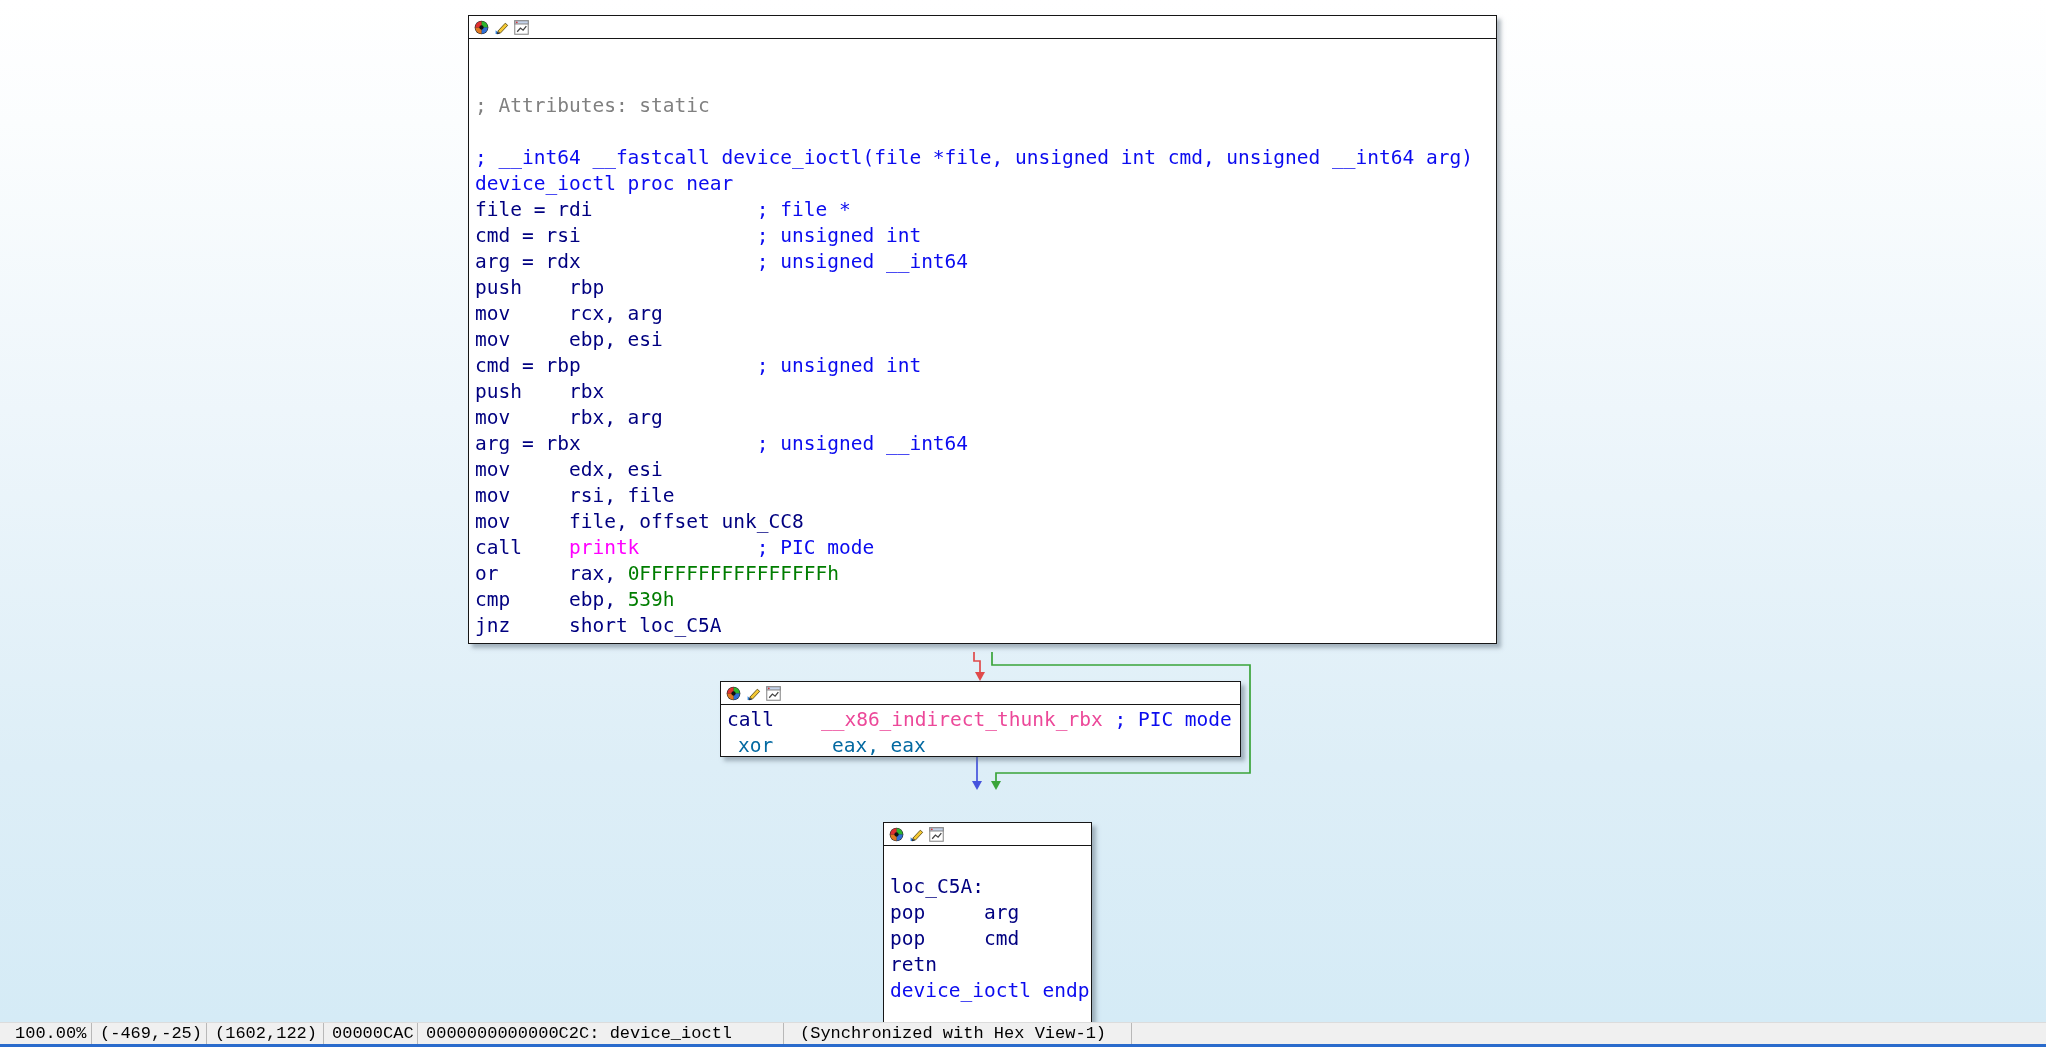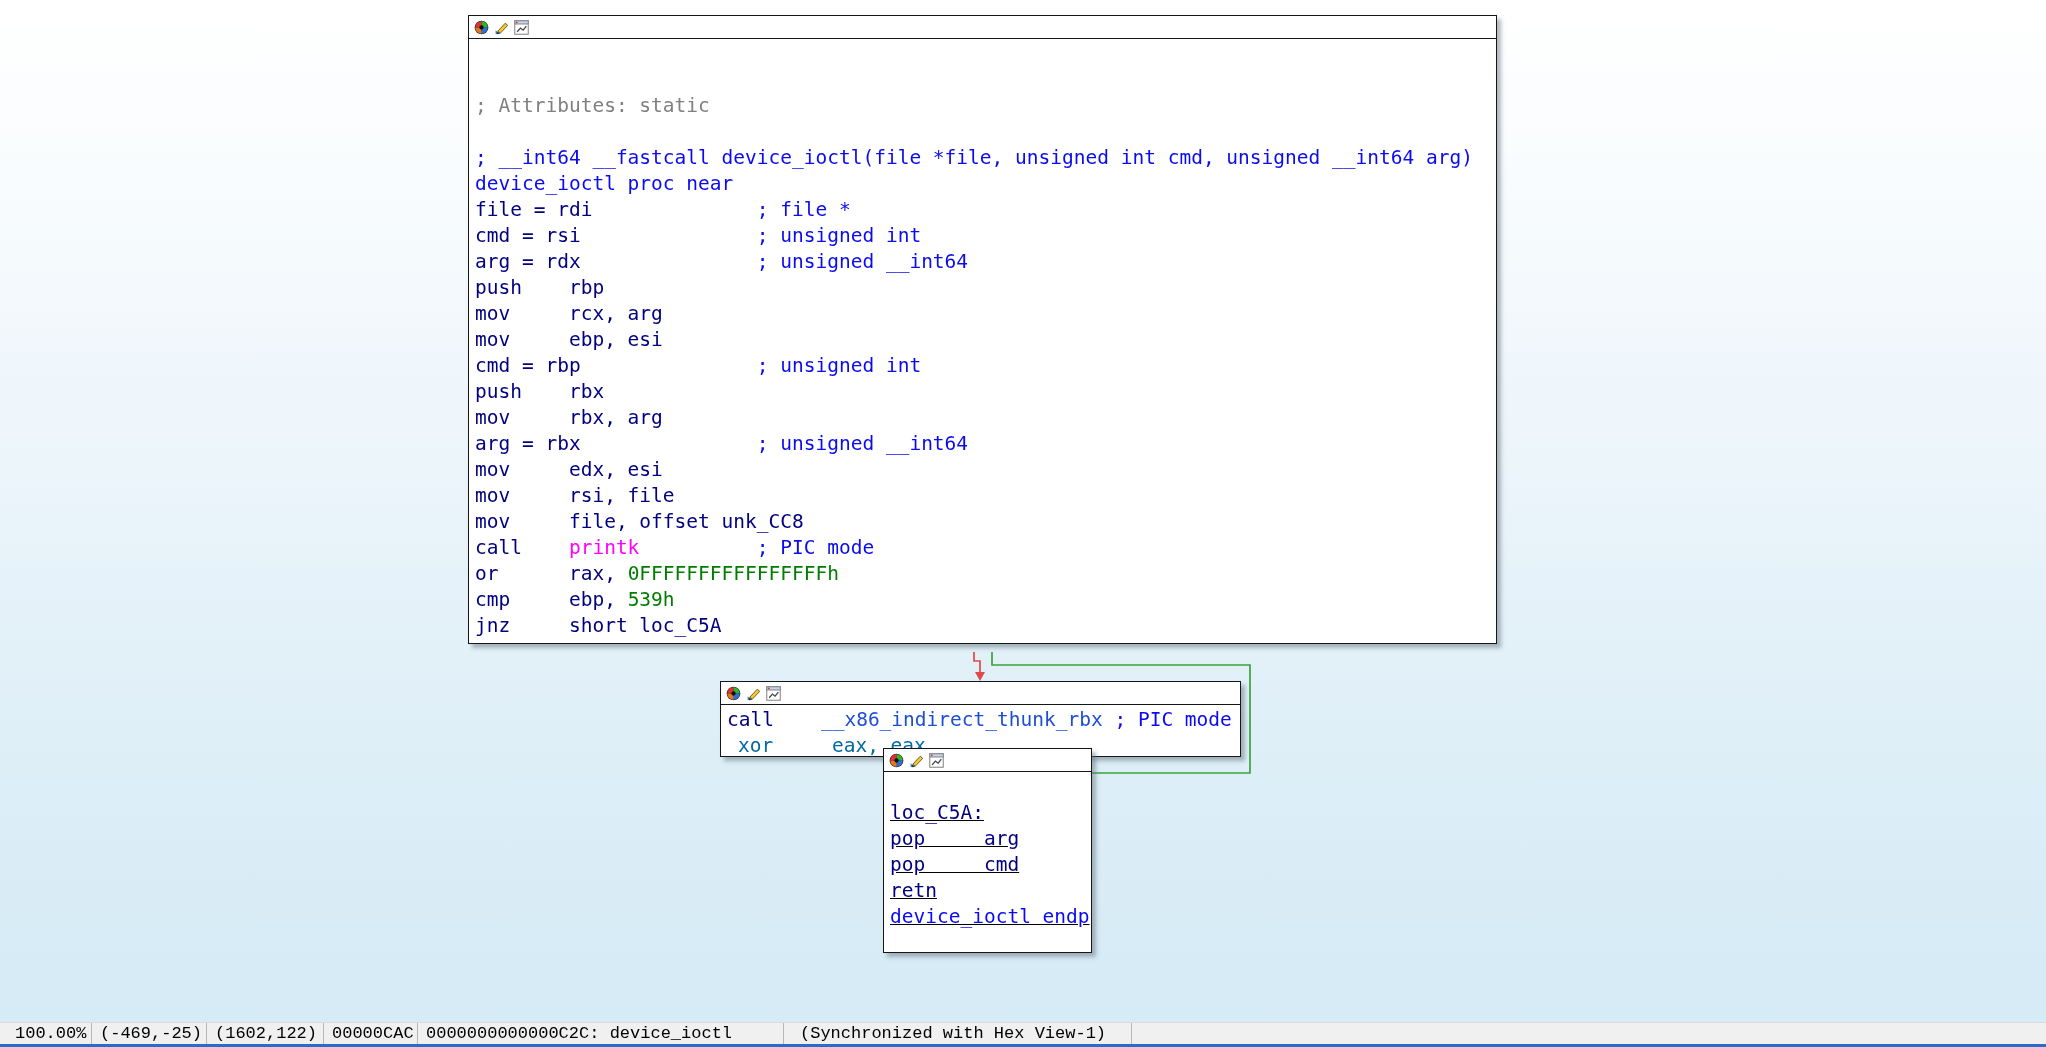--- a/index.html
+++ b/index.html
@@ -105,23 +105,23 @@
               <polygon points="3.5,10.5 10.5,3 12.8,5 6,12.2" fill="#f5c832" stroke="#5a4a10" stroke-width="0.8"></polygon>
               <polygon points="3.2,10.8 5.8,12.8 2.6,13.2" fill="#333"></polygon>
             </svg></span>
           <span class="nicon"><svg viewBox="0 0 14 14">
               <rect x="0.7" y="0.7" width="12.6" height="12.6" fill="#ffffff" stroke="#8a8a8a" stroke-width="1"></rect>
               <rect x="0.7" y="0.7" width="12.6" height="3" fill="#c3d2ea" stroke="#8a8a8a" stroke-width="1"></rect>
               <circle cx="2.6" cy="2.2" r="0.9" fill="#d23b3b"></circle>
               <polyline points="3,11 6,7.5 8.5,9.5 11.5,5.8" fill="none" stroke="#444" stroke-width="1.2"></polyline>
             </svg></span>
         </div>
-        <div class="node-body"><div class="code-line"><span style="color: rgb(0, 0, 128);">call    </span><span style="color: #1d4ed8;">__x86_indirect_thunk_rbx</span><span style="color: rgb(11, 11, 239);"> ; PIC mode</span></div><div class="code-line"><span style="color: #0369a1; margin-left: 11px;">xor     eax, eax</span></div></div>
+        <div class="node-body"><div class="code-line"><span style="color: rgb(0, 0, 128);">call    </span><span style="color: #ec4899;">__x86_indirect_thunk_rbx</span><span style="color: rgb(11, 11, 239);"> ; PIC mode</span></div><div class="code-line"><span style="color: #0369a1; margin-left: 11px;">xor     eax, eax</span></div></div>
       </div>
-      <div class="node" style="left: 883px; top: 748px; width: 209px; height: 205px; text-decoration: underline;">
+      <div class="node" style="left: 883px; top: 822px; width: 209px; height: 205px;">
         <div class="node-titlebar">
           <span class="nicon"><svg viewBox="0 0 14 14">
               <circle cx="7" cy="7" r="6.4" fill="#2a2a2a"></circle>
               <path d="M7 7 L7 1.2 A5.8 5.8 0 0 1 12.8 7 Z" fill="#2db52d"></path>
               <path d="M7 7 L12.8 7 A5.8 5.8 0 0 1 7 12.8 Z" fill="#2f6fd6"></path>
               <path d="M7 7 L7 12.8 A5.8 5.8 0 0 1 1.2 7 Z" fill="#e07820"></path>
               <path d="M7 7 L1.2 7 A5.8 5.8 0 0 1 7 1.2 Z" fill="#e03030"></path>
               <circle cx="7" cy="7" r="2" fill="#111"></circle>
             </svg></span>
           <span class="nicon"><svg viewBox="0 0 14 14">

